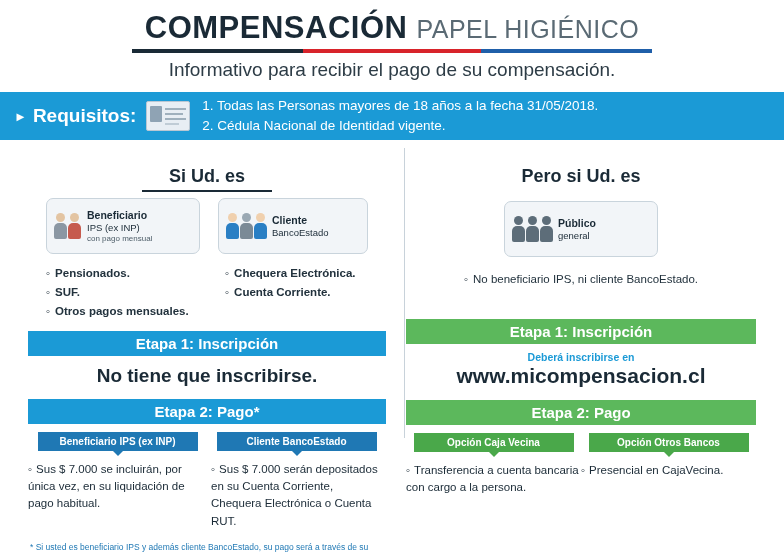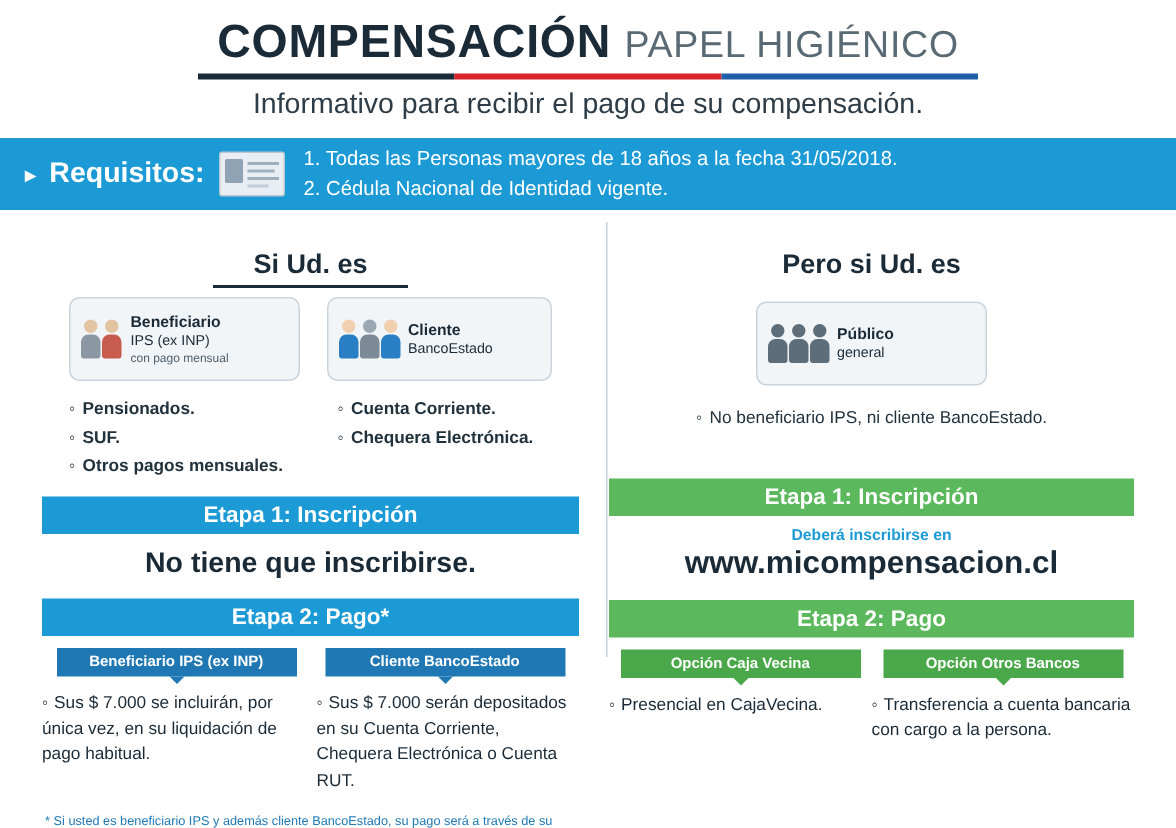--- a/index.html
+++ b/index.html
@@ -320,22 +320,22 @@
     <div class="bullets">
       <div class="bcol">
         <div class="blist">
           <div>Pensionados.</div>
           <div>SUF.</div>
           <div>Otros pagos mensuales.</div>
         </div>
       </div>
       <div class="bcol">
         <div class="blist">
+          <div>Chequera Electrónica.</div>
           <div>Cuenta Corriente.</div>
-          <div>Chequera Electrónica.</div>
         </div>
       </div>
     </div>
 
     <div class="etapa-bar blue-bar">Etapa 1: Inscripción</div>
     <div class="center-strong">No tiene que inscribirse.</div>
 
     <div class="etapa-bar blue-bar" style="margin-top:12px;">Etapa 2: Pago*</div>
 
     <div class="subtabs">
@@ -391,22 +391,22 @@
 
     <div class="etapa-bar green-bar" style="margin-top:12px;">Etapa 2: Pago</div>
 
     <div class="subtabs">
       <div class="subtab green">Opción Caja Vecina</div>
       <div class="subtab green">Opción Otros Bancos</div>
     </div>
 
     <div class="subcols">
       <div class="subcol">
+        <div>Transferencia a cuenta bancaria con cargo a la persona.</div>
+      </div>
+      <div class="subcol">
         <div>Presencial en CajaVecina.</div>
       </div>
-      <div class="subcol">
-        <div>Transferencia a cuenta bancaria con cargo a la persona.</div>
-      </div>
     </div>
   </div>
 </div>
 
 <div class="footer-line">Inicio de etapas será informado oportunamente en www.micompensacion.cl</div>
 
 </body></html>

